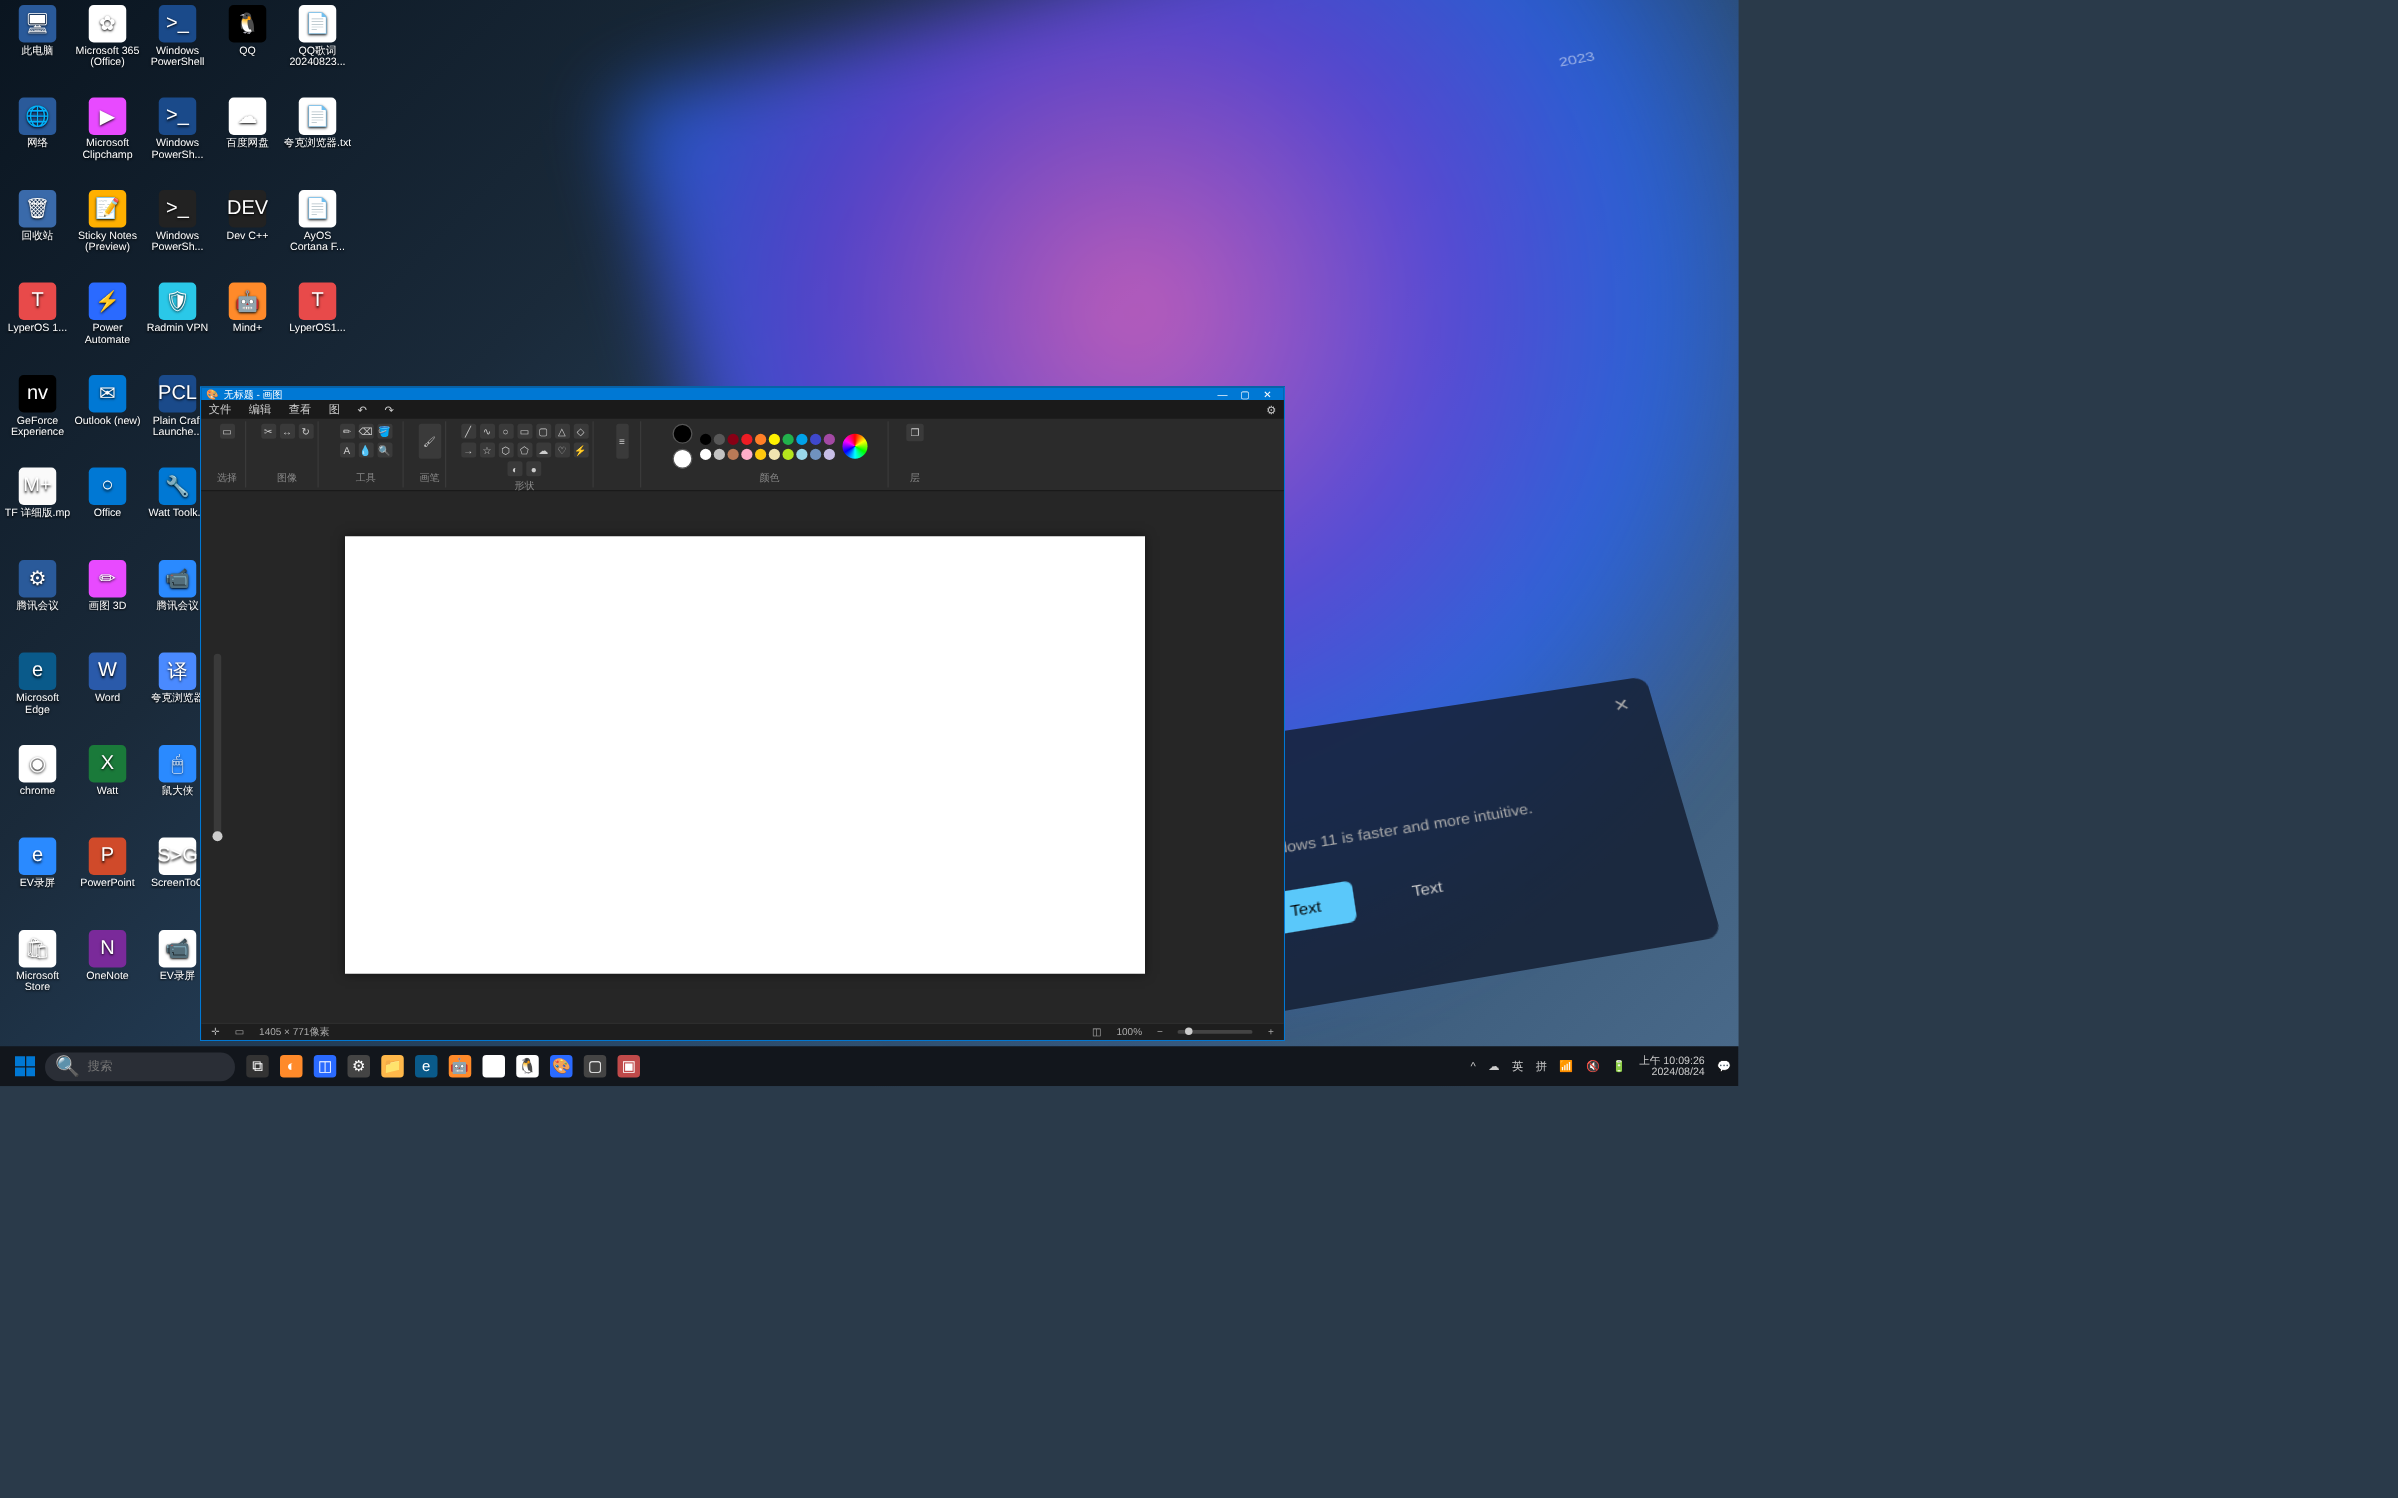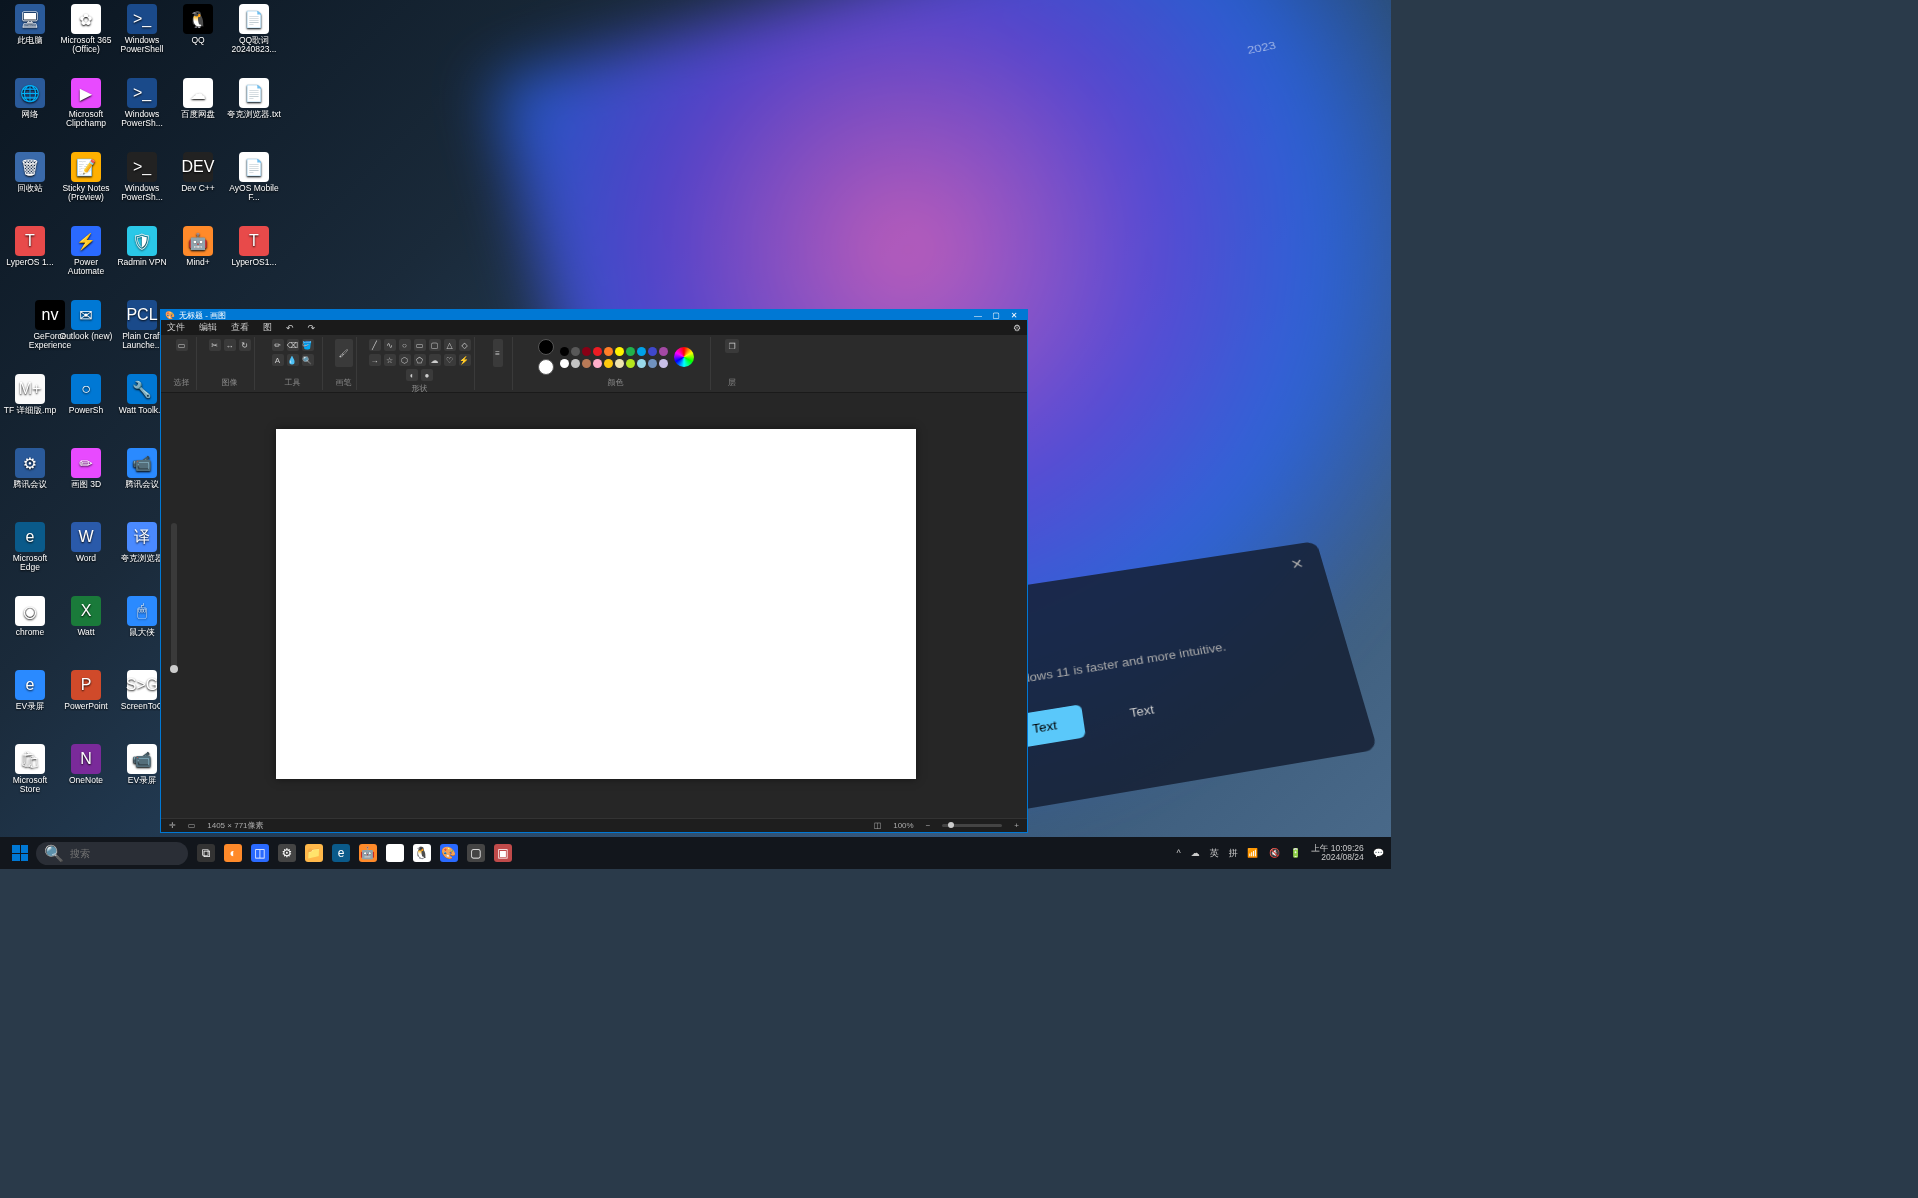--- a/index.html
+++ b/index.html
@@ -208,21 +208,21 @@
       <div class="icon-cell" style="left: 114px; top: 152px;">
         <div class="ic" style="background:#222;">&gt;_</div>
         <div class="lbl">Windows PowerSh...</div>
       </div>
       <div class="icon-cell" style="left: 170px; top: 152px;">
         <div class="ic" style="background:#222;">DEV</div>
         <div class="lbl">Dev C++</div>
       </div>
       <div class="icon-cell" style="left: 226px; top: 152px;">
         <div class="ic" style="background:#fff;">📄</div>
-        <div class="lbl">AyOS Mobile F...</div>
+        <div class="lbl">AyOS Cortana F...</div>
       </div>
       <div class="icon-cell" style="left: 2px; top: 226px;">
         <div class="ic" style="background:#e84a4a;">T</div>
         <div class="lbl">LyperOS 1...</div>
       </div>
       <div class="icon-cell" style="left: 58px; top: 226px;">
         <div class="ic" style="background:#2a6aff;">⚡</div>
         <div class="lbl">Power Automate</div>
       </div>
       <div class="icon-cell" style="left: 114px; top: 226px;">
@@ -230,39 +230,39 @@
         <div class="lbl">Radmin VPN</div>
       </div>
       <div class="icon-cell" style="left: 170px; top: 226px;">
         <div class="ic" style="background:#ff8a2a;">🤖</div>
         <div class="lbl">Mind+</div>
       </div>
       <div class="icon-cell" style="left: 226px; top: 226px;">
         <div class="ic" style="background:#e84a4a;">T</div>
         <div class="lbl">LyperOS1...</div>
       </div>
-      <div class="icon-cell" style="left: 2px; top: 300px; margin-left: 20px;">
+      <div class="icon-cell" style="left: 2px; top: 300px;">
         <div class="ic" style="background:#000;">nv</div>
         <div class="lbl">GeForce Experience</div>
       </div>
       <div class="icon-cell" style="left: 58px; top: 300px;">
         <div class="ic" style="background:#0078d4;">✉</div>
         <div class="lbl">Outlook (new)</div>
       </div>
       <div class="icon-cell" style="left: 114px; top: 300px;">
         <div class="ic" style="background:#1a4a8a;">PCL</div>
         <div class="lbl">Plain Craft Launche...</div>
       </div>
       <div class="icon-cell" style="left: 2px; top: 374px;">
         <div class="ic" style="background:#fafafa;">M+</div>
         <div class="lbl">TF 详细版.mp</div>
       </div>
       <div class="icon-cell" style="left: 58px; top: 374px;">
         <div class="ic" style="background:#0078d4;">○</div>
-        <div class="lbl">PowerSh</div>
+        <div class="lbl">Office</div>
       </div>
       <div class="icon-cell" style="left: 114px; top: 374px;">
         <div class="ic" style="background:#0078d4;">🔧</div>
         <div class="lbl">Watt Toolk...</div>
       </div>
       <div class="icon-cell" style="left: 2px; top: 448px;">
         <div class="ic" style="background:#2a5a9a;">⚙</div>
         <div class="lbl">腾讯会议</div>
       </div>
       <div class="icon-cell" style="left: 58px; top: 448px;">

